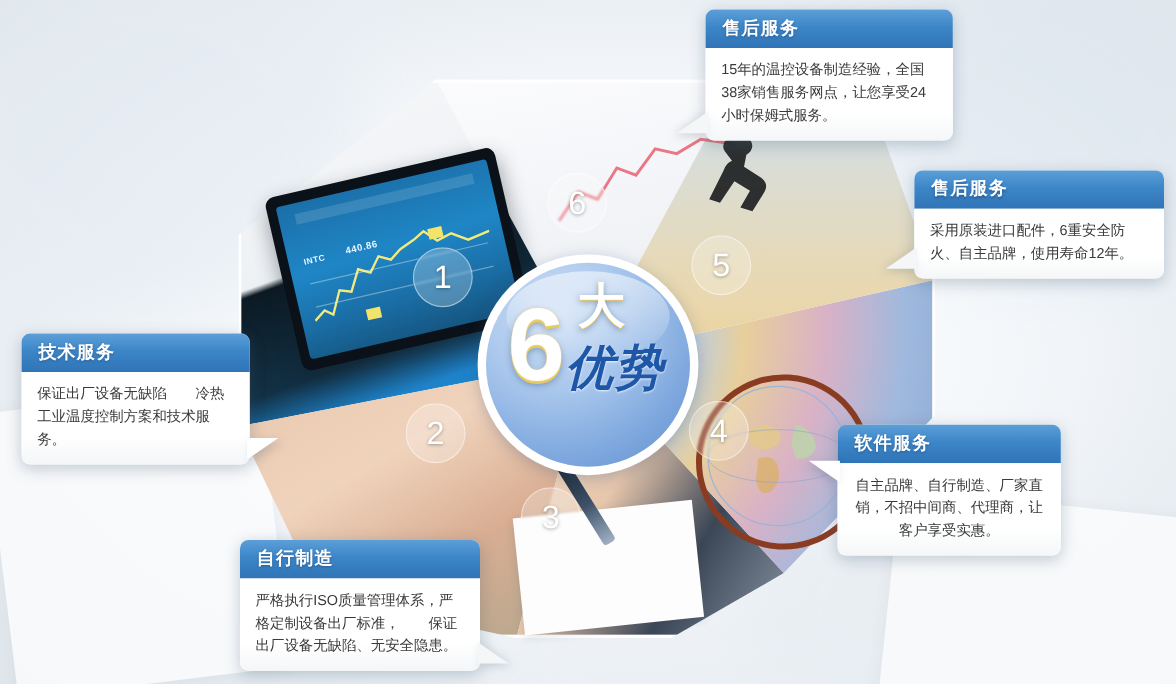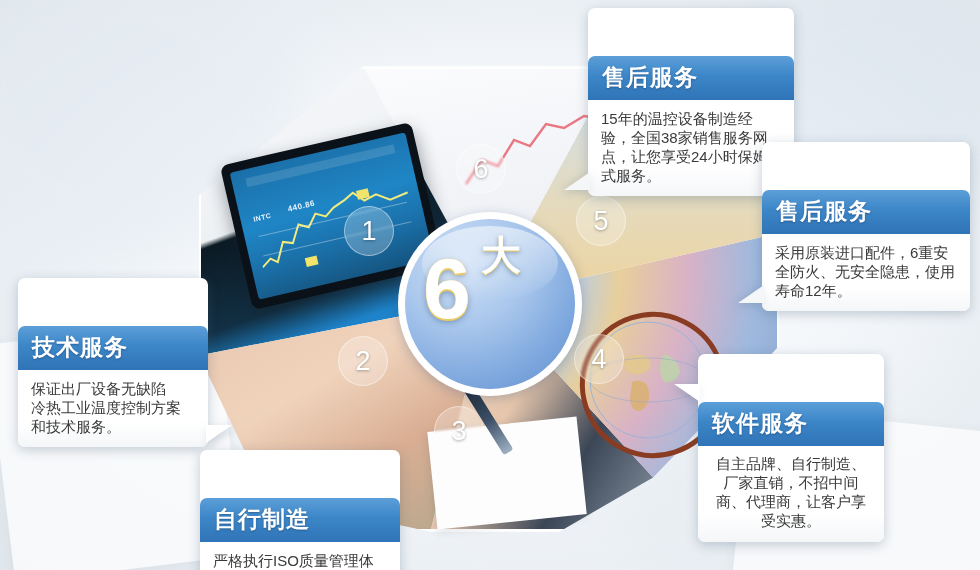--- a/index.html
+++ b/index.html
@@ -102,23 +102,23 @@
     text-shadow:0 1px 0 #e7c95f,0 2px 5px rgba(40,70,110,.5);}
   .youshi{position:absolute;left:66px;top:66px;font-size:40px;line-height:44px;font-weight:bold;
     color:#1e57a8;font-style:italic;font-family:"Liberation Serif",serif;
     text-shadow:0 1px 2px rgba(255,255,255,.8);letter-spacing:1px;}
 
   
   .card{position:absolute;background:#ffffff;border-radius:7px;
     box-shadow:0 3px 12px rgba(70,95,120,.30);overflow:visible;}
   .card .hd{border-radius:7px 7px 0 0;padding:6px 14px 7px 14px;
     background:linear-gradient(180deg,#5c9fd8 0%,#3c86c8 45%,#2f74b6 100%);
-    color:#ffffff;font-size:23px;font-weight:bold;letter-spacing:1px;
-    text-shadow:0 1px 2px rgba(20,50,90,.45);margin-top:48px;}
-  .card .bd{padding:9px 13px 11px 13px;font-size:15px;line-height:19px;color:#3a3a3a;
+    color:#ffffff;font-size:15px;font-weight:bold;letter-spacing:1px;
+    text-shadow:0 1px 2px rgba(20,50,90,.45);}
+  .card .bd{padding:9px 13px 11px 13px;font-size:12px;line-height:19px;color:#3a3a3a;
     background:linear-gradient(180deg,#ffffff 0%,#ffffff 70%,#f4f6f8 100%);
     border-radius:0 0 7px 7px;}
   .card .bd.center{text-align:center;font-family:Liberation Serif, serif;}
   .tail{position:absolute;width:0;height:0;}
 
   .c-team{left:28px;top:40px;width:210px;}
   .c-team .tail{right:-26px;bottom:2px;border-top:20px solid #ffffff;border-right:28px solid transparent;
     filter:drop-shadow(3px 3px 4px rgba(70,95,120,.25));}
   .c-tech{left:18px;top:278px;width:190px;}
   .c-tech .tail{right:-24px;bottom:4px;border-top:18px solid #ffffff;border-right:26px solid transparent;
@@ -202,20 +202,21 @@
     <div class="num" style="left:378px;top:270px;">4</div>
     <div class="num" style="left:380px;top:132px;">5</div>
     <div class="num" style="left:260px;top:80px;">6</div>
   </div>
 
   <div id="medallion">
     <div class="inner">
       <div class="gloss"></div>
       <div class="big6">6</div>
       <div class="da">大</div>
+      <div class="youshi">优势</div>
     </div>
   </div>
 
 
   <div class="card c-tech">
     <div class="hd">技术服务</div>
     <div class="bd">保证出厂设备无缺陷　　冷热工业温度控制方案和技术服务。</div>
     <div class="tail"></div>
   </div>
 
@@ -226,21 +227,21 @@
   </div>
 
   <div class="card c-after">
     <div class="hd">售后服务</div>
     <div class="bd">15年的温控设备制造经验，全国38家销售服务网点，让您享受24小时保姆式服务。</div>
     <div class="tail"></div>
   </div>
 
   <div class="card c-hw">
     <div class="hd">售后服务</div>
-    <div class="bd">采用原装进口配件，6重安全防火、无安全隐患，使用寿命12年。</div>
+    <div class="bd">采用原装进口配件，6重安全防火、自主品牌，使用寿命12年。</div>
     <div class="tail"></div>
   </div>
 
   <div class="card c-sw">
     <div class="hd">软件服务</div>
     <div class="bd center">自主品牌、自行制造、厂家直销，不招中间商、代理商，让客户享受实惠。</div>
     <div class="tail"></div>
   </div>
 
 </div>

